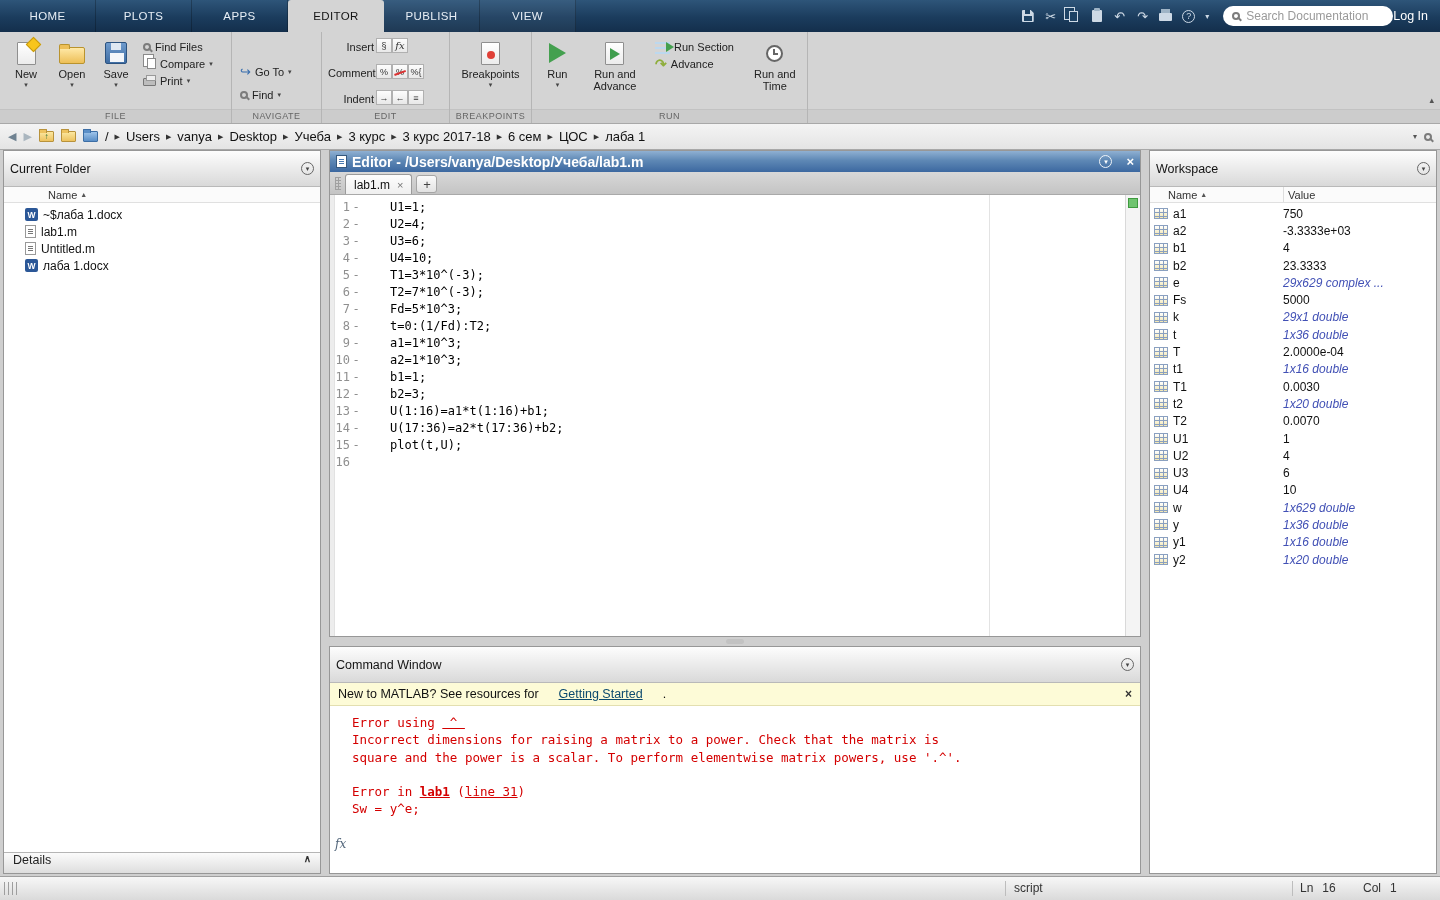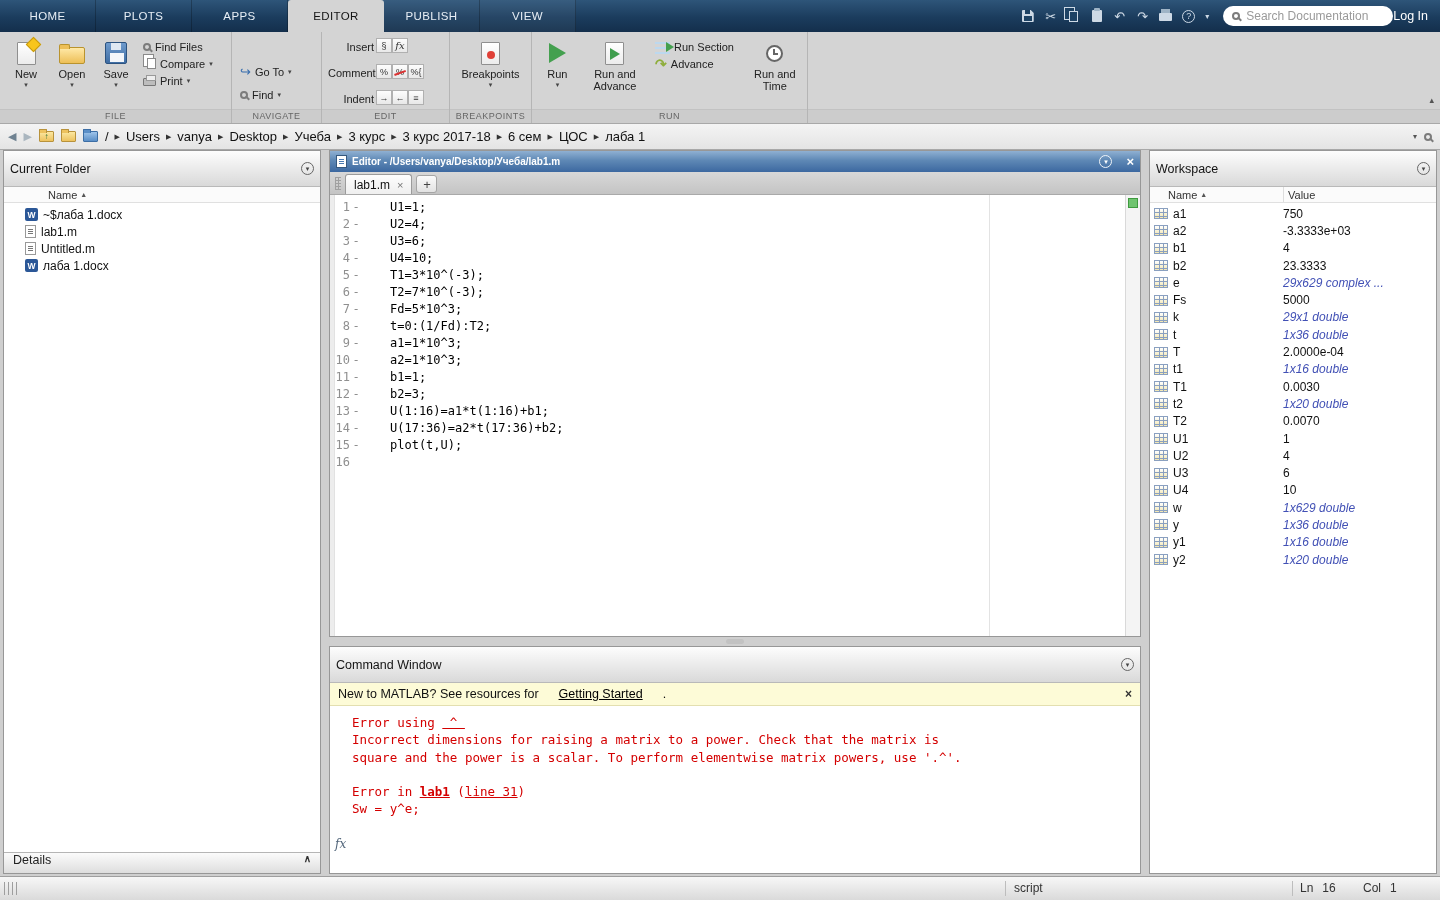--- a/index.html
+++ b/index.html
@@ -106,21 +106,21 @@
 .ic-matlab{flex:0 0 11px;height:13px;background:#fff;border:1px solid #999;position:relative}
 .ic-matlab::before{content:"";position:absolute;left:2px;top:3px;width:5px;height:1px;background:#777;box-shadow:0 2px 0 #777,0 4px 0 #777}
 .pfoot{height:21px;margin-top:auto;background:linear-gradient(#fbfbfb,#dedede);border-top:1px solid #b5b5b5;display:flex;align-items:flex-start;padding:0 9px;font-size:12.5px;color:#222;flex:0 0 auto}
 .pfoot .chev{margin-left:auto;font-size:10px;color:#333;font-weight:bold}
 
 
 .editor-panel{height:487px;flex:0 0 auto}
 .etitle{height:21px;background:linear-gradient(#8fb0d2 0%,#5e88b5 45%,#3c68a0 100%);display:flex;align-items:center;padding:0 6px;gap:5px;flex:0 0 auto}
 .ic-doc{width:11px;height:13px;background:#fff;border:1px solid #35587e;position:relative}
 .ic-doc::before{content:"";position:absolute;left:2px;top:3px;width:5px;height:1px;background:#4a7ab2;box-shadow:0 2px 0 #4a7ab2,0 4px 0 #4a7ab2}
-.etext{color:#fff;font-size:10px;font-weight:bold;white-space:nowrap;overflow:hidden}
+.etext{color:#fff;font-size:14px;font-weight:bold;white-space:nowrap;overflow:hidden}
 .eclose{color:#fff;font-size:13px;margin-left:9px;font-weight:bold}
 .tabstrip{height:23px;background:linear-gradient(#d8d8d8,#c4c4c4);border-bottom:1px solid #a9a9a9;display:flex;align-items:flex-end;padding:0 2px;flex:0 0 auto}
 .grip{width:6px;height:13px;margin:0 4px 4px 3px;background-image:repeating-linear-gradient(0deg,#a0a0a0 0 1px,transparent 1px 3px),repeating-linear-gradient(90deg,#a0a0a0 0 1px,transparent 1px 3px)}
 .etab{height:20px;background:linear-gradient(#fdfdfd,#efefef);border:1px solid #9b9b9b;border-bottom:none;border-radius:3px 3px 0 0;display:flex;align-items:center;padding:0 8px;gap:7px;font-size:12px;color:#111}
 .tclose{color:#777;font-size:11px}
 .addtab{width:21px;height:18px;margin:0 0 1px 4px;border:1px solid #a5a5a5;border-radius:3px;background:linear-gradient(#fafafa,#e2e2e2);display:flex;align-items:center;justify-content:center;font-size:13px;color:#444}
 .codearea{position:relative;flex:1;background:#fff;overflow:hidden;font-family:"DejaVu Sans Mono",monospace}
 .alley{position:absolute;left:0;top:0;bottom:0;width:5px;background:#ededed;border-right:1px solid #e2e2e2}
 .code-lines{position:relative;margin-left:5px;padding-top:4px}
 .code-line{display:flex;height:17px;font-size:12px;line-height:17px}
@@ -129,21 +129,21 @@
 .lc{padding-left:28px;color:#000;white-space:pre}
 .colrule{position:absolute;left:659px;top:0;bottom:0;width:1px;background:#e3e3e3}
 .mstrip{position:absolute;right:0;top:0;bottom:0;width:15px;background:#f4f4f4;border-left:1px solid #d9d9d9}
 .okbox{position:absolute;top:3px;right:2px;width:10px;height:10px;background:#6fc46f;border:1px solid #3f9a3f}
 .hsplitter{height:9px;display:flex;align-items:center;justify-content:center;flex:0 0 auto}
 .hsplitter .knob{width:18px;height:5px;background:#c2c2c2;border-radius:3px}
 
 
 .command-panel{flex:1}
 .banner{height:23px;background:#fdfbd7;border-bottom:1px solid #e3dfb0;display:flex;align-items:center;padding:0 8px;font-size:12.5px;color:#111;gap:20px;flex:0 0 auto}
-.blink{color:#000000;text-decoration:underline}
+.blink{color:#0c4a6e;text-decoration:underline}
 .bclose{margin-left:auto;font-size:12px;color:#333;font-weight:bold}
 .cmd-content{flex:1;background:#fff;padding:8px 0 0 22px;font-family:"DejaVu Sans Mono",monospace;font-size:12.5px;line-height:17.3px;color:#d40000;position:relative;overflow:hidden}
 .cmd-line{min-height:17.3px;white-space:pre}
 .cmd-link{text-decoration:underline}
 .bold{font-weight:bold}
 .prompt-row{margin-top:17px;color:#000;position:relative;white-space:pre}
 .fx-mark{position:absolute;left:-17px;top:1px;font-family:"DejaVu Serif",serif;font-style:italic;font-size:12px;color:#51657a}
 
 
 .colhead.ws{padding:0}

